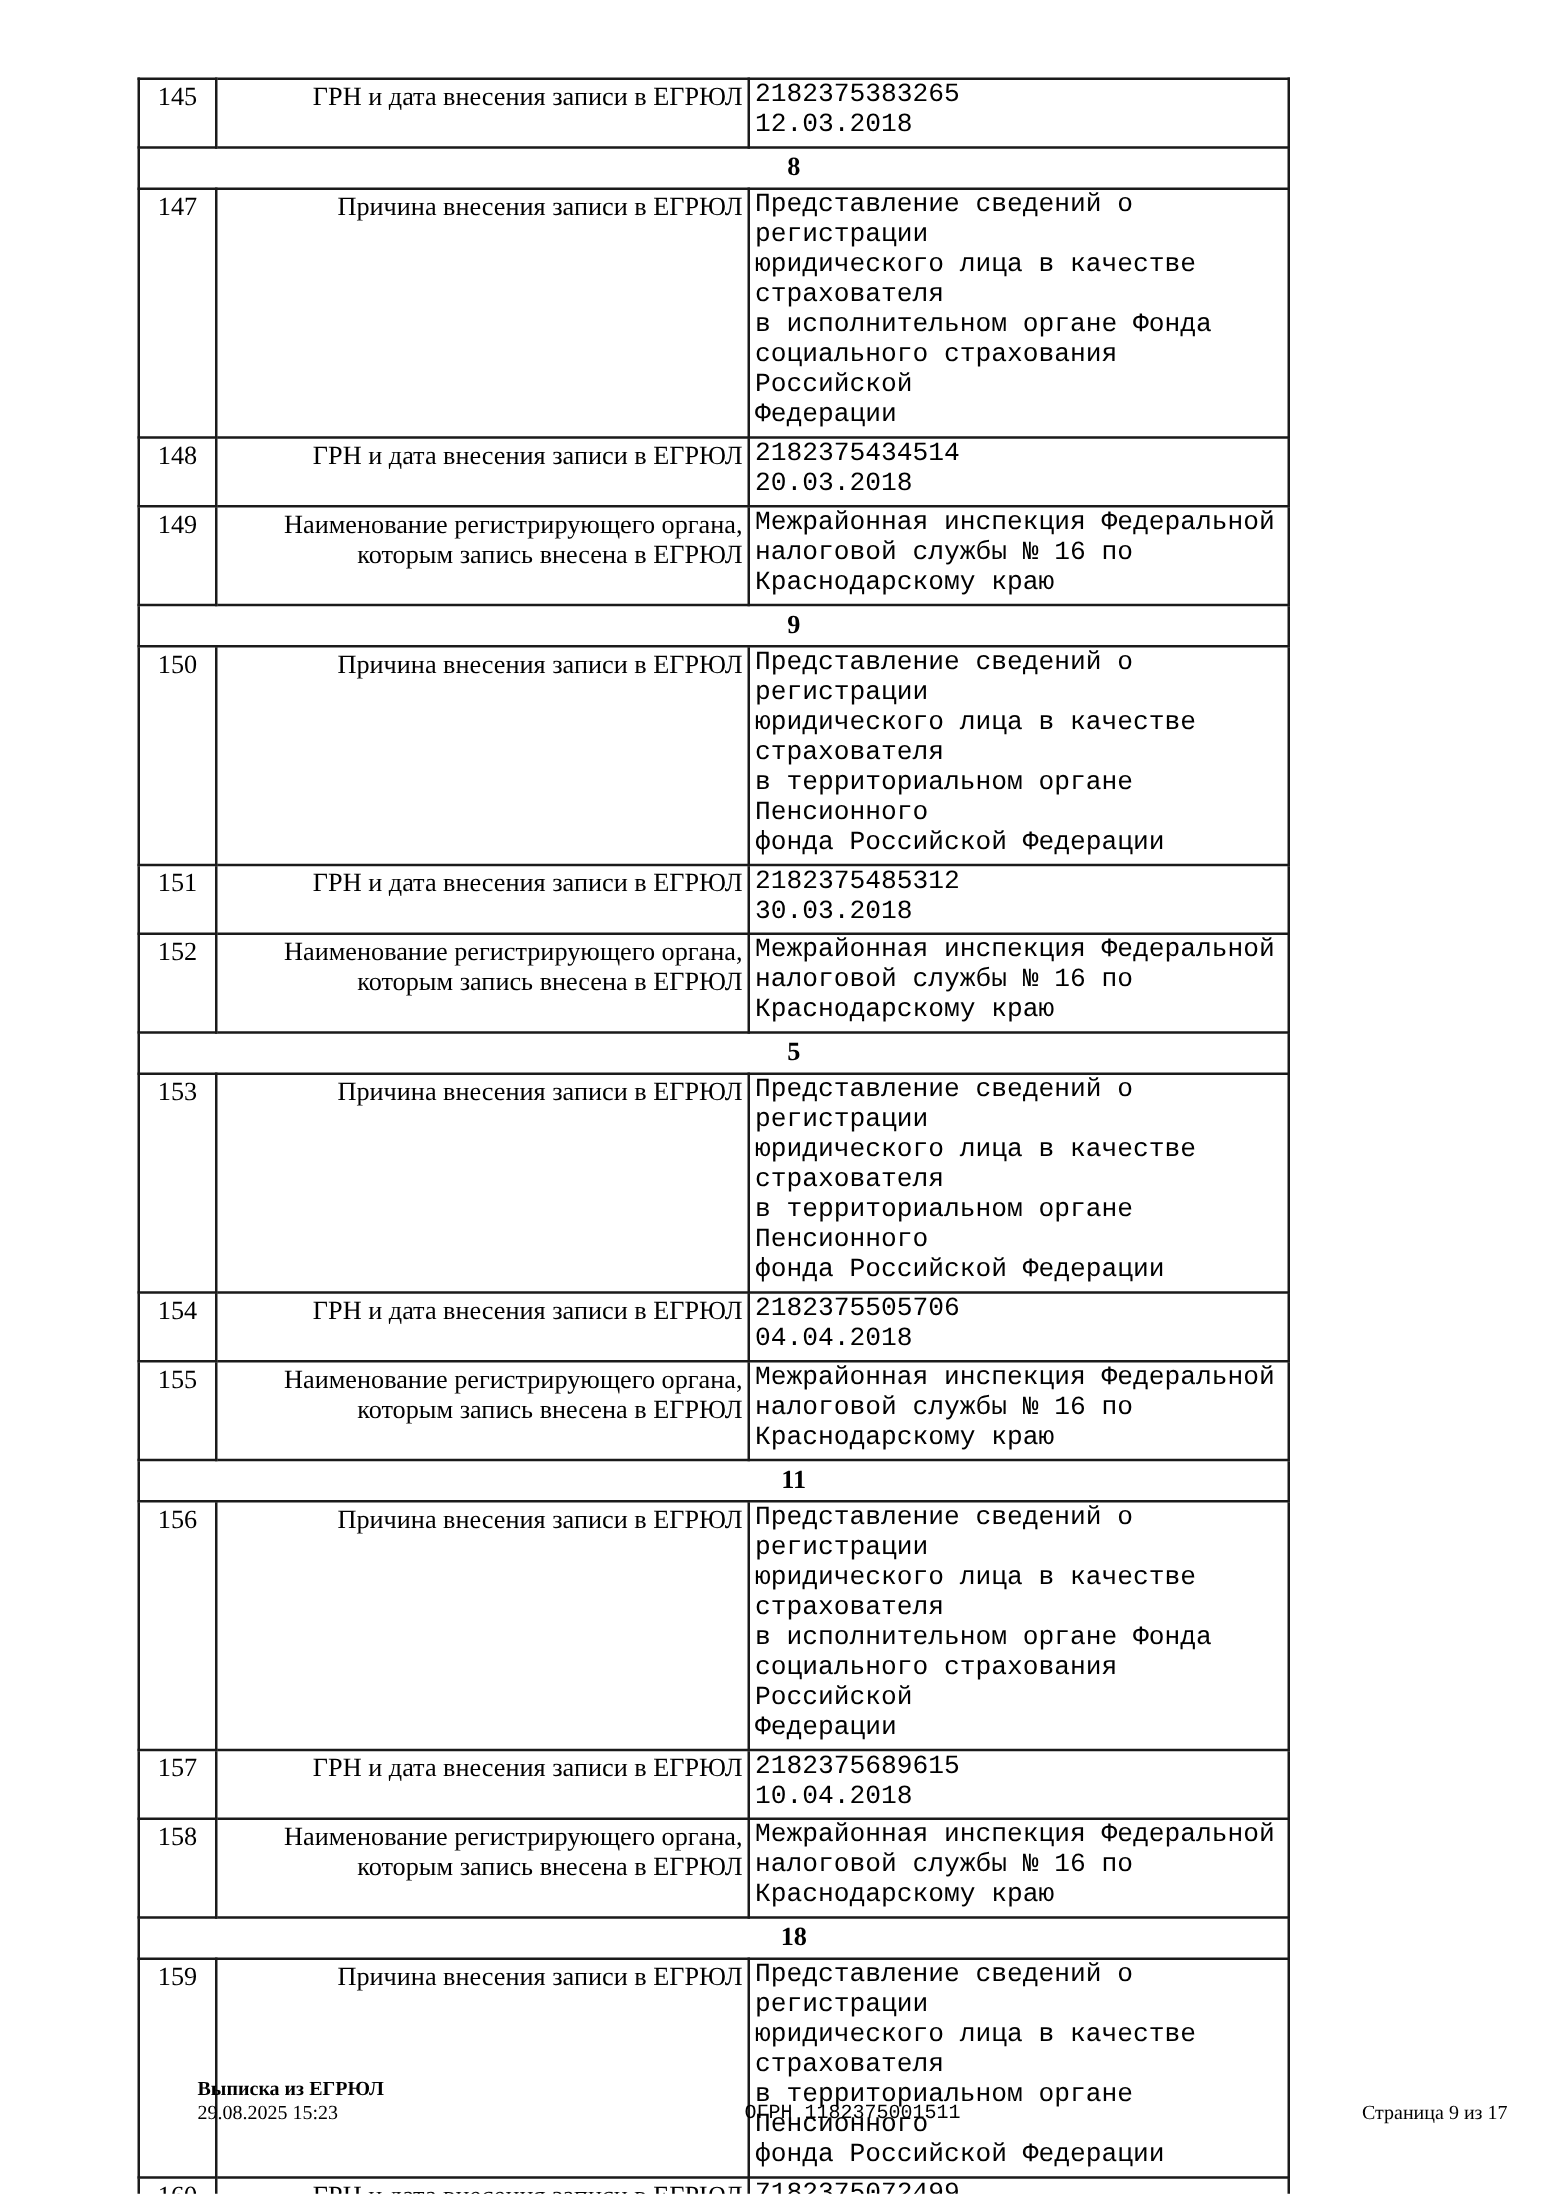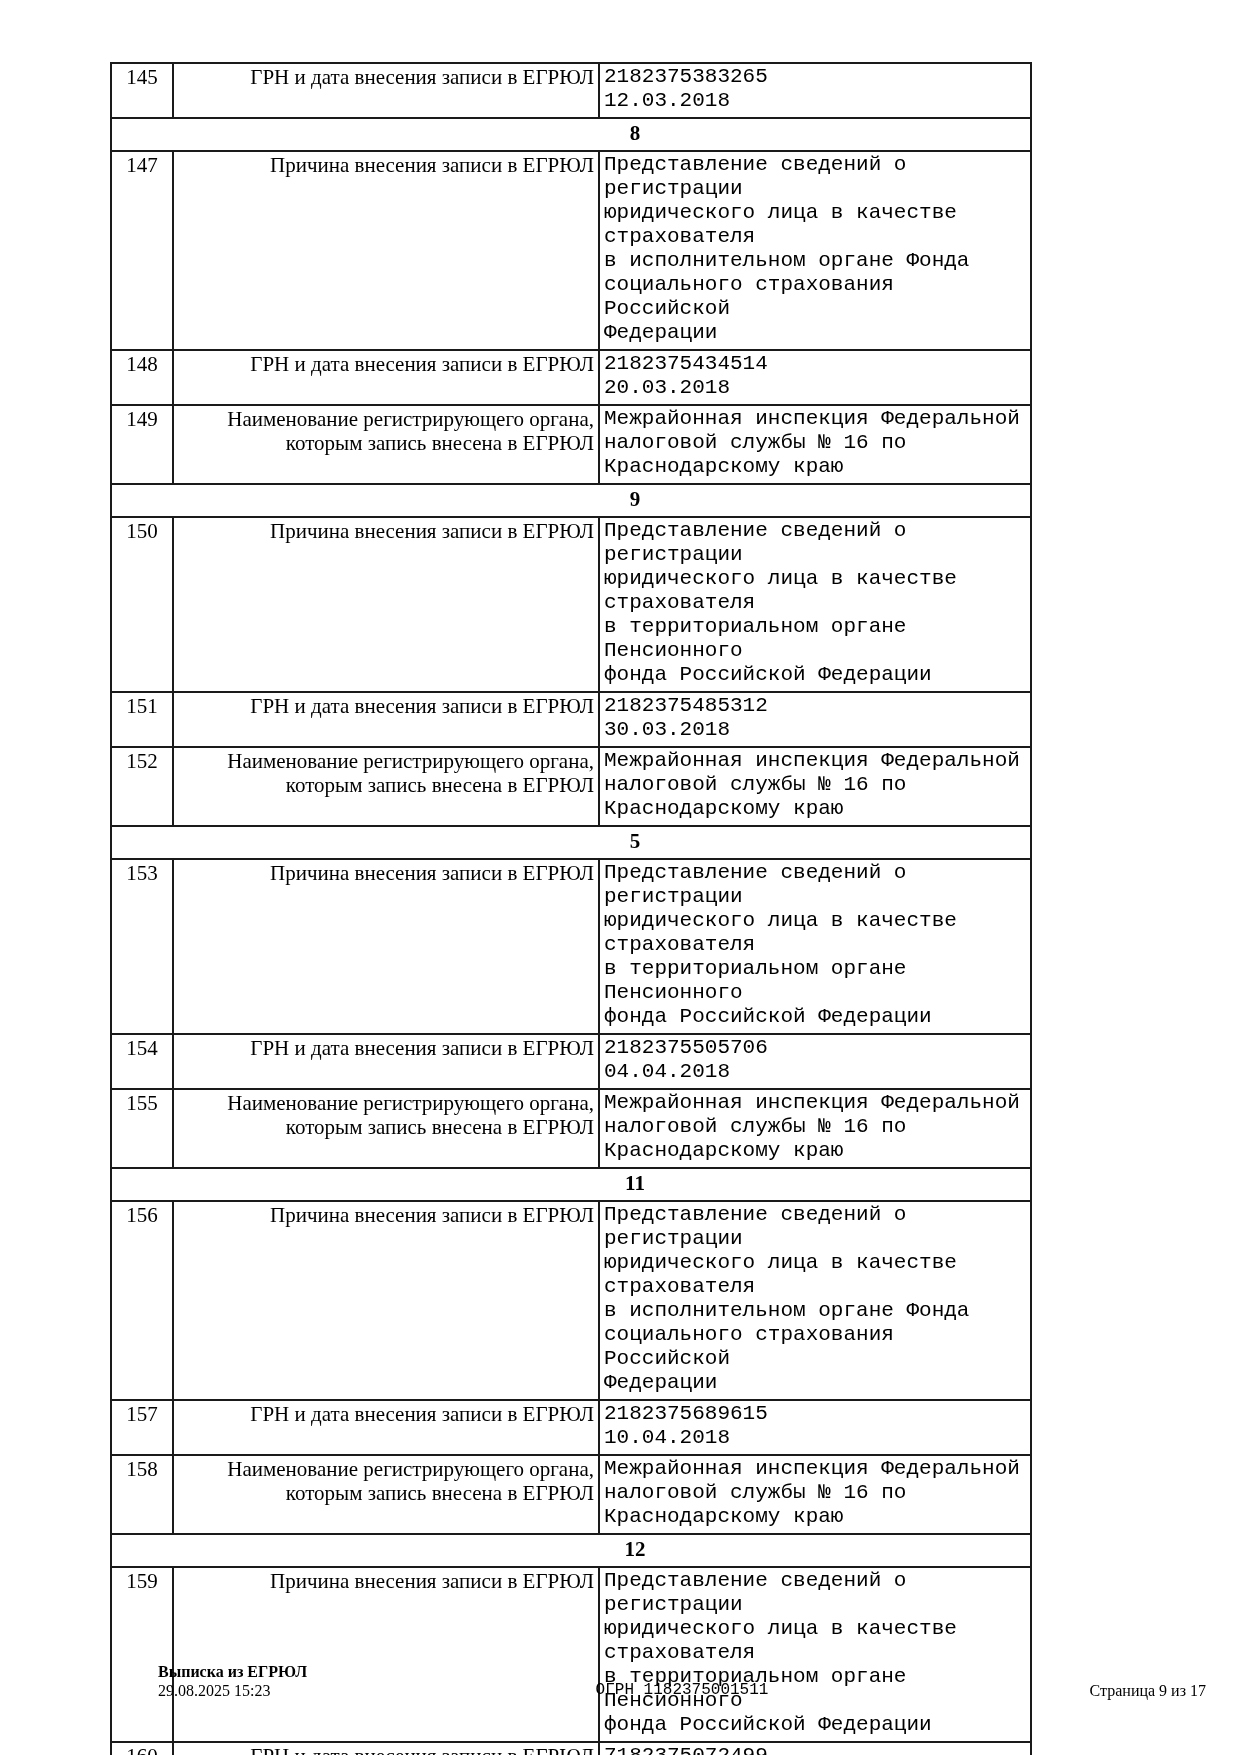--- a/index.html
+++ b/index.html
@@ -158,21 +158,21 @@
       </tr>
       <tr>
         <td class="c-num">158</td>
         <td class="c-label">Наименование регистрирующего органа,
 которым запись внесена в ЕГРЮЛ</td>
         <td class="c-value">Межрайонная инспекция Федеральной
 налоговой службы № 16 по
 Краснодарскому краю</td>
       </tr>
       <tr class="section">
-        <td colspan="3"><span class="secnum">12</span></td>
+        <td colspan="3"><span class="secnum">18</span></td>
       </tr>
       <tr>
         <td class="c-num">159</td>
         <td class="c-label">Причина внесения записи в ЕГРЮЛ</td>
         <td class="c-value">Представление сведений о регистрации
 юридического лица в качестве страхователя
 в территориальном органе Пенсионного
 фонда Российской Федерации</td>
       </tr>
       <tr>

